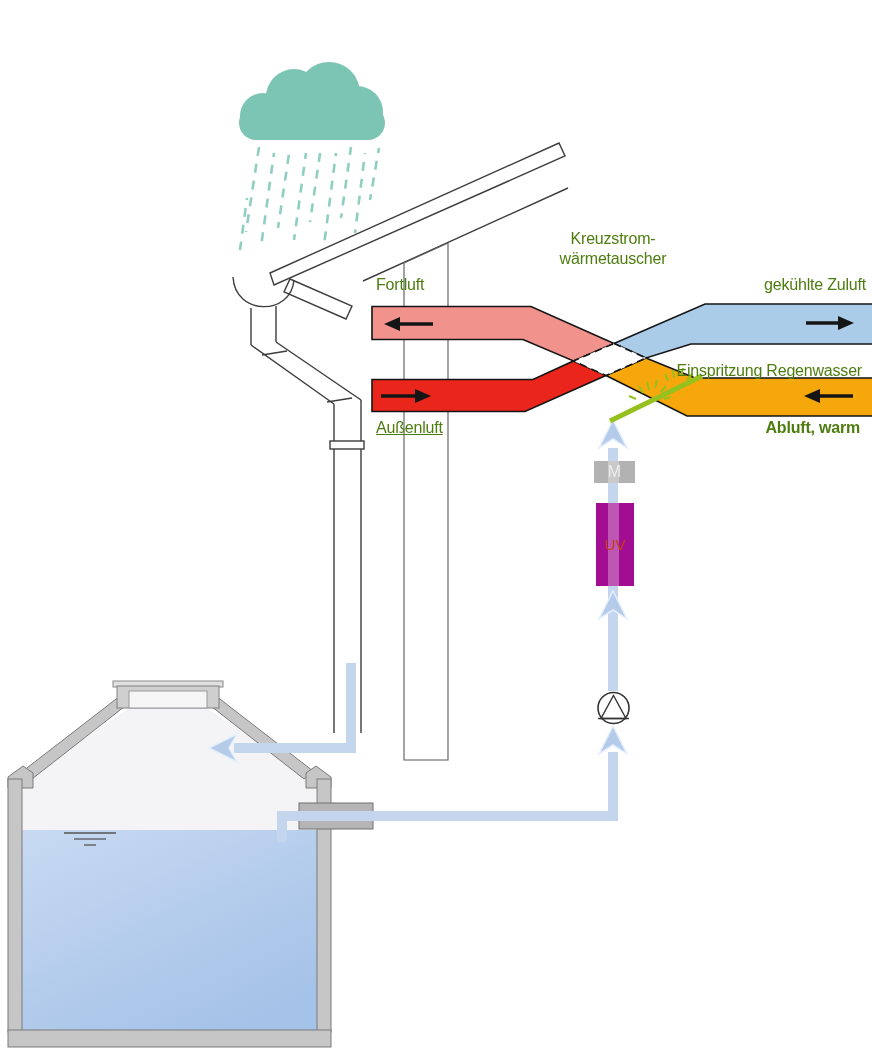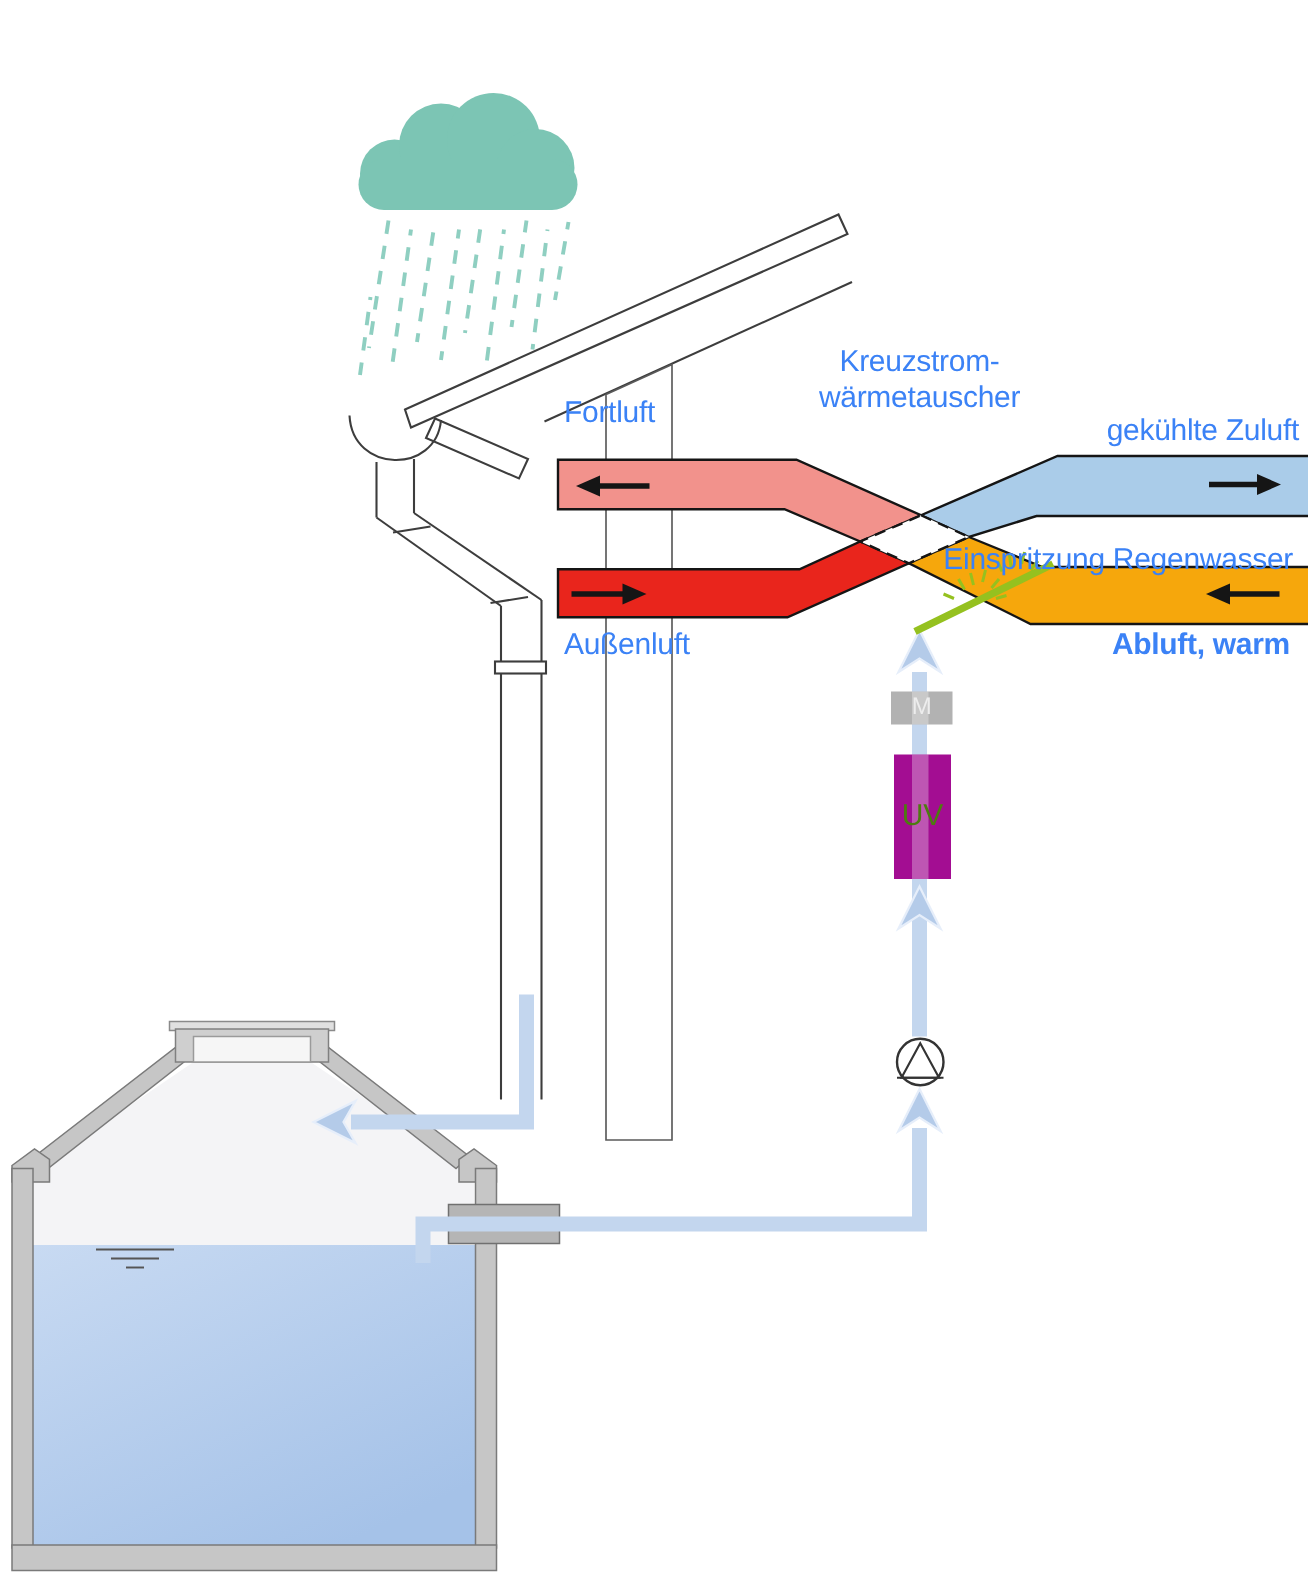--- a/index.html
+++ b/index.html
@@ -2,31 +2,31 @@
 <html><head>
 <meta charset="utf-8">
 <style>
   html,body{margin:0;padding:0;background:#ffffff;}
   .stage{
     position:relative;width:872px;height:1049px;background:#ffffff;overflow:hidden;
     font-family:"Liberation Sans",sans-serif;
   }
   .stage svg{position:absolute;left:0;top:0;}
   .lbl{
-    position:absolute;font-size:20px;line-height:1.15;color:#3b82f6;
+    position:absolute;font-size:16px;line-height:1.15;color:#4d7c0f;
     letter-spacing:-0.2px;white-space:nowrap;
   }
   .lbl.center2{text-align:center;white-space:pre-line;line-height:1.22;}
   .lbl.right{text-align:right;}
   .boxletter{
     position:absolute;display:flex;align-items:center;justify-content:center;
     font-size:16px;letter-spacing:0;
   }
   .m-letter{color:#ededed;}
-  .uv-letter{color:#4d7c0f;font-size:20px;}
+  .uv-letter{color:#c2410c;font-size:15px;}
 </style>
 </head>
 <body>
 
 <div class="stage">
 <svg width="872" height="1049" viewBox="0 0 872 1049" xmlns="http://www.w3.org/2000/svg">
   <defs>
     <linearGradient id="waterGrad" x1="0" y1="0" x2="0.7" y2="1">
       <stop offset="0" stop-color="#c8daf2"></stop>
       <stop offset="1" stop-color="#a5c2e8"></stop>
@@ -159,23 +159,23 @@
     <line x1="668" y1="381" x2="665" y2="374"></line>
     <line x1="674" y1="378" x2="673" y2="370"></line>
     <line x1="681" y1="376" x2="683" y2="368"></line>
     <line x1="687" y1="380" x2="692" y2="374"></line>
   </g>
 </svg>
 
 <div class="lbl center2" style="left:533px;top:229px;width:160px;">Kreuzstrom-
 wärmetauscher</div>
 
-<div class="lbl" style="left:376px;top:264px;">Fortluft</div>
+<div class="lbl" style="left:376px;top:276px;">Fortluft</div>
 
-<div class="lbl" style="left:376px;top:419px;">Außenluft</div>
+<div class="lbl" style="left:376px;top:419px;text-decoration:underline;">Außenluft</div>
 
 <div class="lbl right" style="right:6px;top:276px;">gekühlte Zuluft</div>
 
 <div class="lbl right" style="right:10px;top:350px;margin-top:12px;">Einspritzung Regenwasser</div>
 
 <div class="lbl right" style="right:12px;top:419px;font-weight:bold;">Abluft, warm</div>
 
 <div class="boxletter m-letter" style="left:594px;top:460px;width:41px;height:23px;">M</div>
 
 <div class="boxletter uv-letter" style="left:596px;top:503px;width:38px;height:83px;">UV</div>

